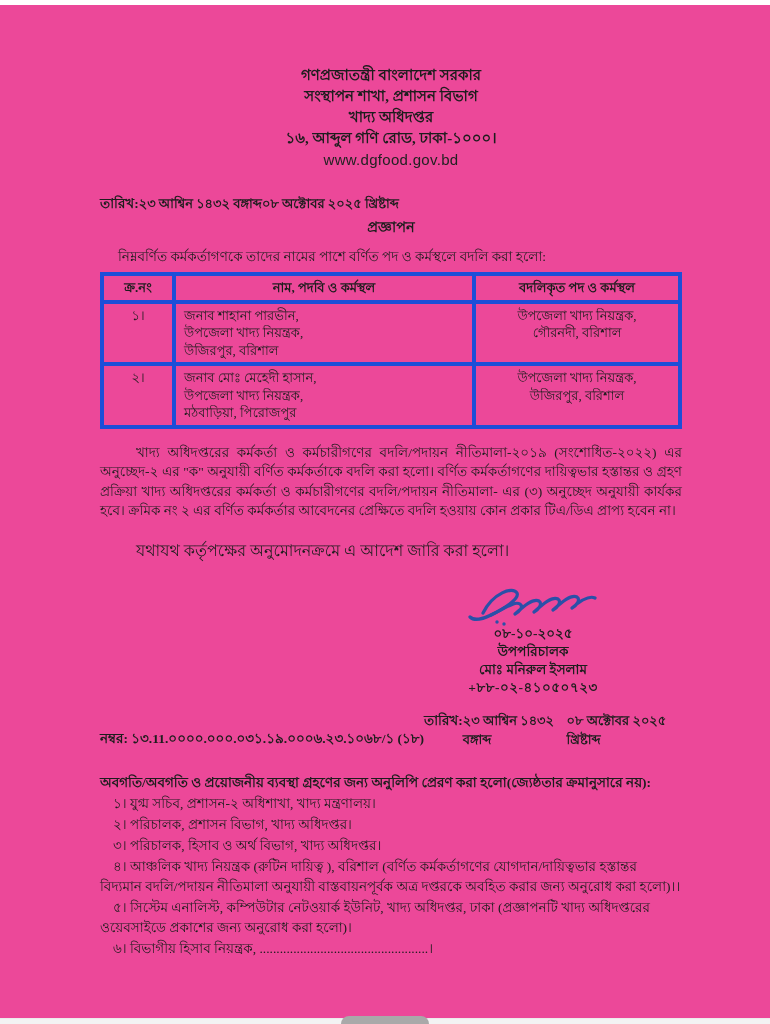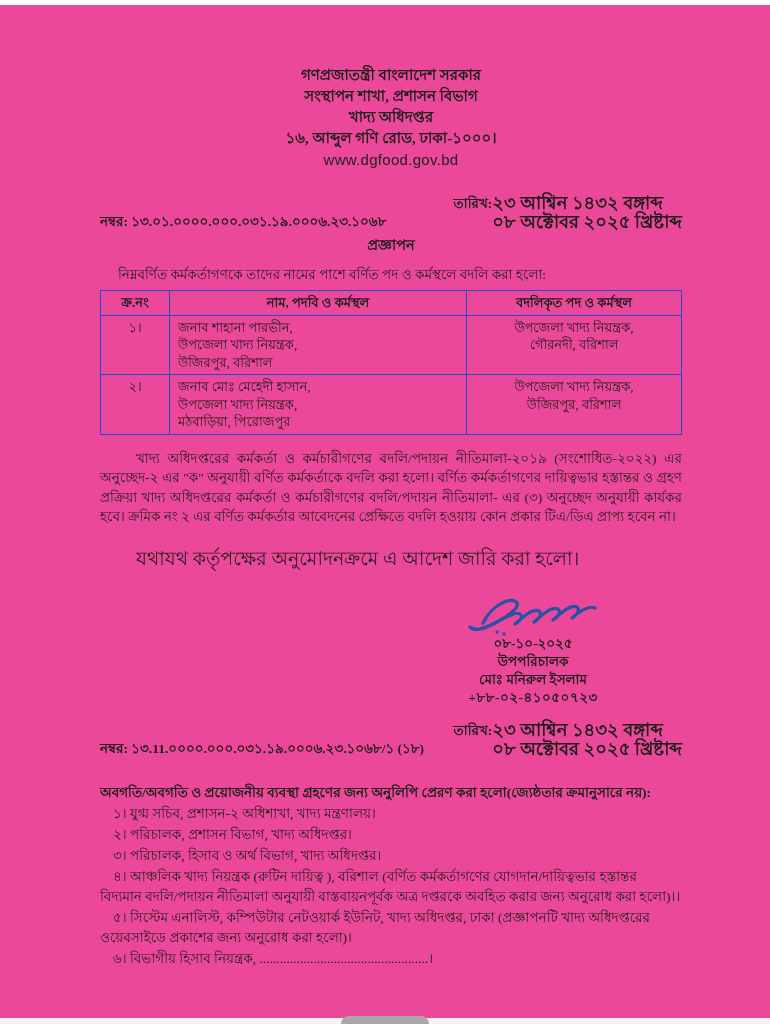--- a/index.html
+++ b/index.html
@@ -49,24 +49,24 @@
     white-space:nowrap;
     align-self:flex-end;
   }
   .date-block{
     display:flex;
     align-items:flex-start;
   }
   .date-label{font-weight:600;}
   .date-stack{
     display:flex;
-    flex-direction:column;
+    flex-direction:row;
     text-align:left;
     font-weight:600;
-    font-size:18px;
+    font-size:13px;
     line-height:19px;
   }
   
   .doc-title{
     text-align:center;
     font-weight:700;
     font-size:14.5px;
     margin-top:3px;
   }
   .intro-line{
@@ -75,21 +75,21 @@
     font-size:13.5px;
   }
   
   table.transfer{
     width:100%;
     border-collapse:collapse;
     margin-top:5px;
     font-size:13px;
   }
   table.transfer th, table.transfer td{
-    border:1px solid #1d4ed8;
+    border:4px solid #1d4ed8;
     vertical-align:top;
   }
   table.transfer th{
     font-weight:700;
     padding:2px 4px;
     text-align:center;
     font-size:13px;
   }
   table.transfer td{
     padding:3px 8px;
@@ -102,21 +102,21 @@
   .body-para{
     margin-top:14px;
     text-align:justify;
     text-indent:36px;
     line-height:19.5px;
     font-size:13.5px;
   }
   .order-line{
     margin-top:18px;
     text-indent:36px;
-    font-size:19px;
+    font-size:16px;
   }
   
   .signature-block{
     width:270px;
     margin:18px 14px 0 auto;
     text-align:center;
     line-height:18px;
     font-size:13.5px;
     font-weight:600;
   }
@@ -168,24 +168,20 @@
 
     <div class="letterhead">
       <div>গণপ্রজাতন্ত্রী বাংলাদেশ সরকার</div>
       <div>সংস্থাপন শাখা, প্রশাসন বিভাগ</div>
       <div>খাদ্য অধিদপ্তর</div>
       <div>১৬, আব্দুল গণি রোড, ঢাকা-১০০০।</div>
       <div class="site">www.dgfood.gov.bd</div>
     </div>
 
     <div class="meta-row">
-      <div class="memo-number">
-        <span>নম্বর:</span>
-        <span>১৩.০১.০০০০.০০০.০৩১.১৯.০০০৬.২৩.১০৬৮</span>
-      </div>
       <div class="date-block">
         <span class="date-label">তারিখ:</span>
         <span class="date-stack">
           <span>২৩ আশ্বিন ১৪৩২ বঙ্গাব্দ</span>
           <span>০৮ অক্টোবর ২০২৫ খ্রিষ্টাব্দ</span>
         </span>
       </div>
     </div>
 
     <div class="doc-title">প্রজ্ঞাপন</div>

